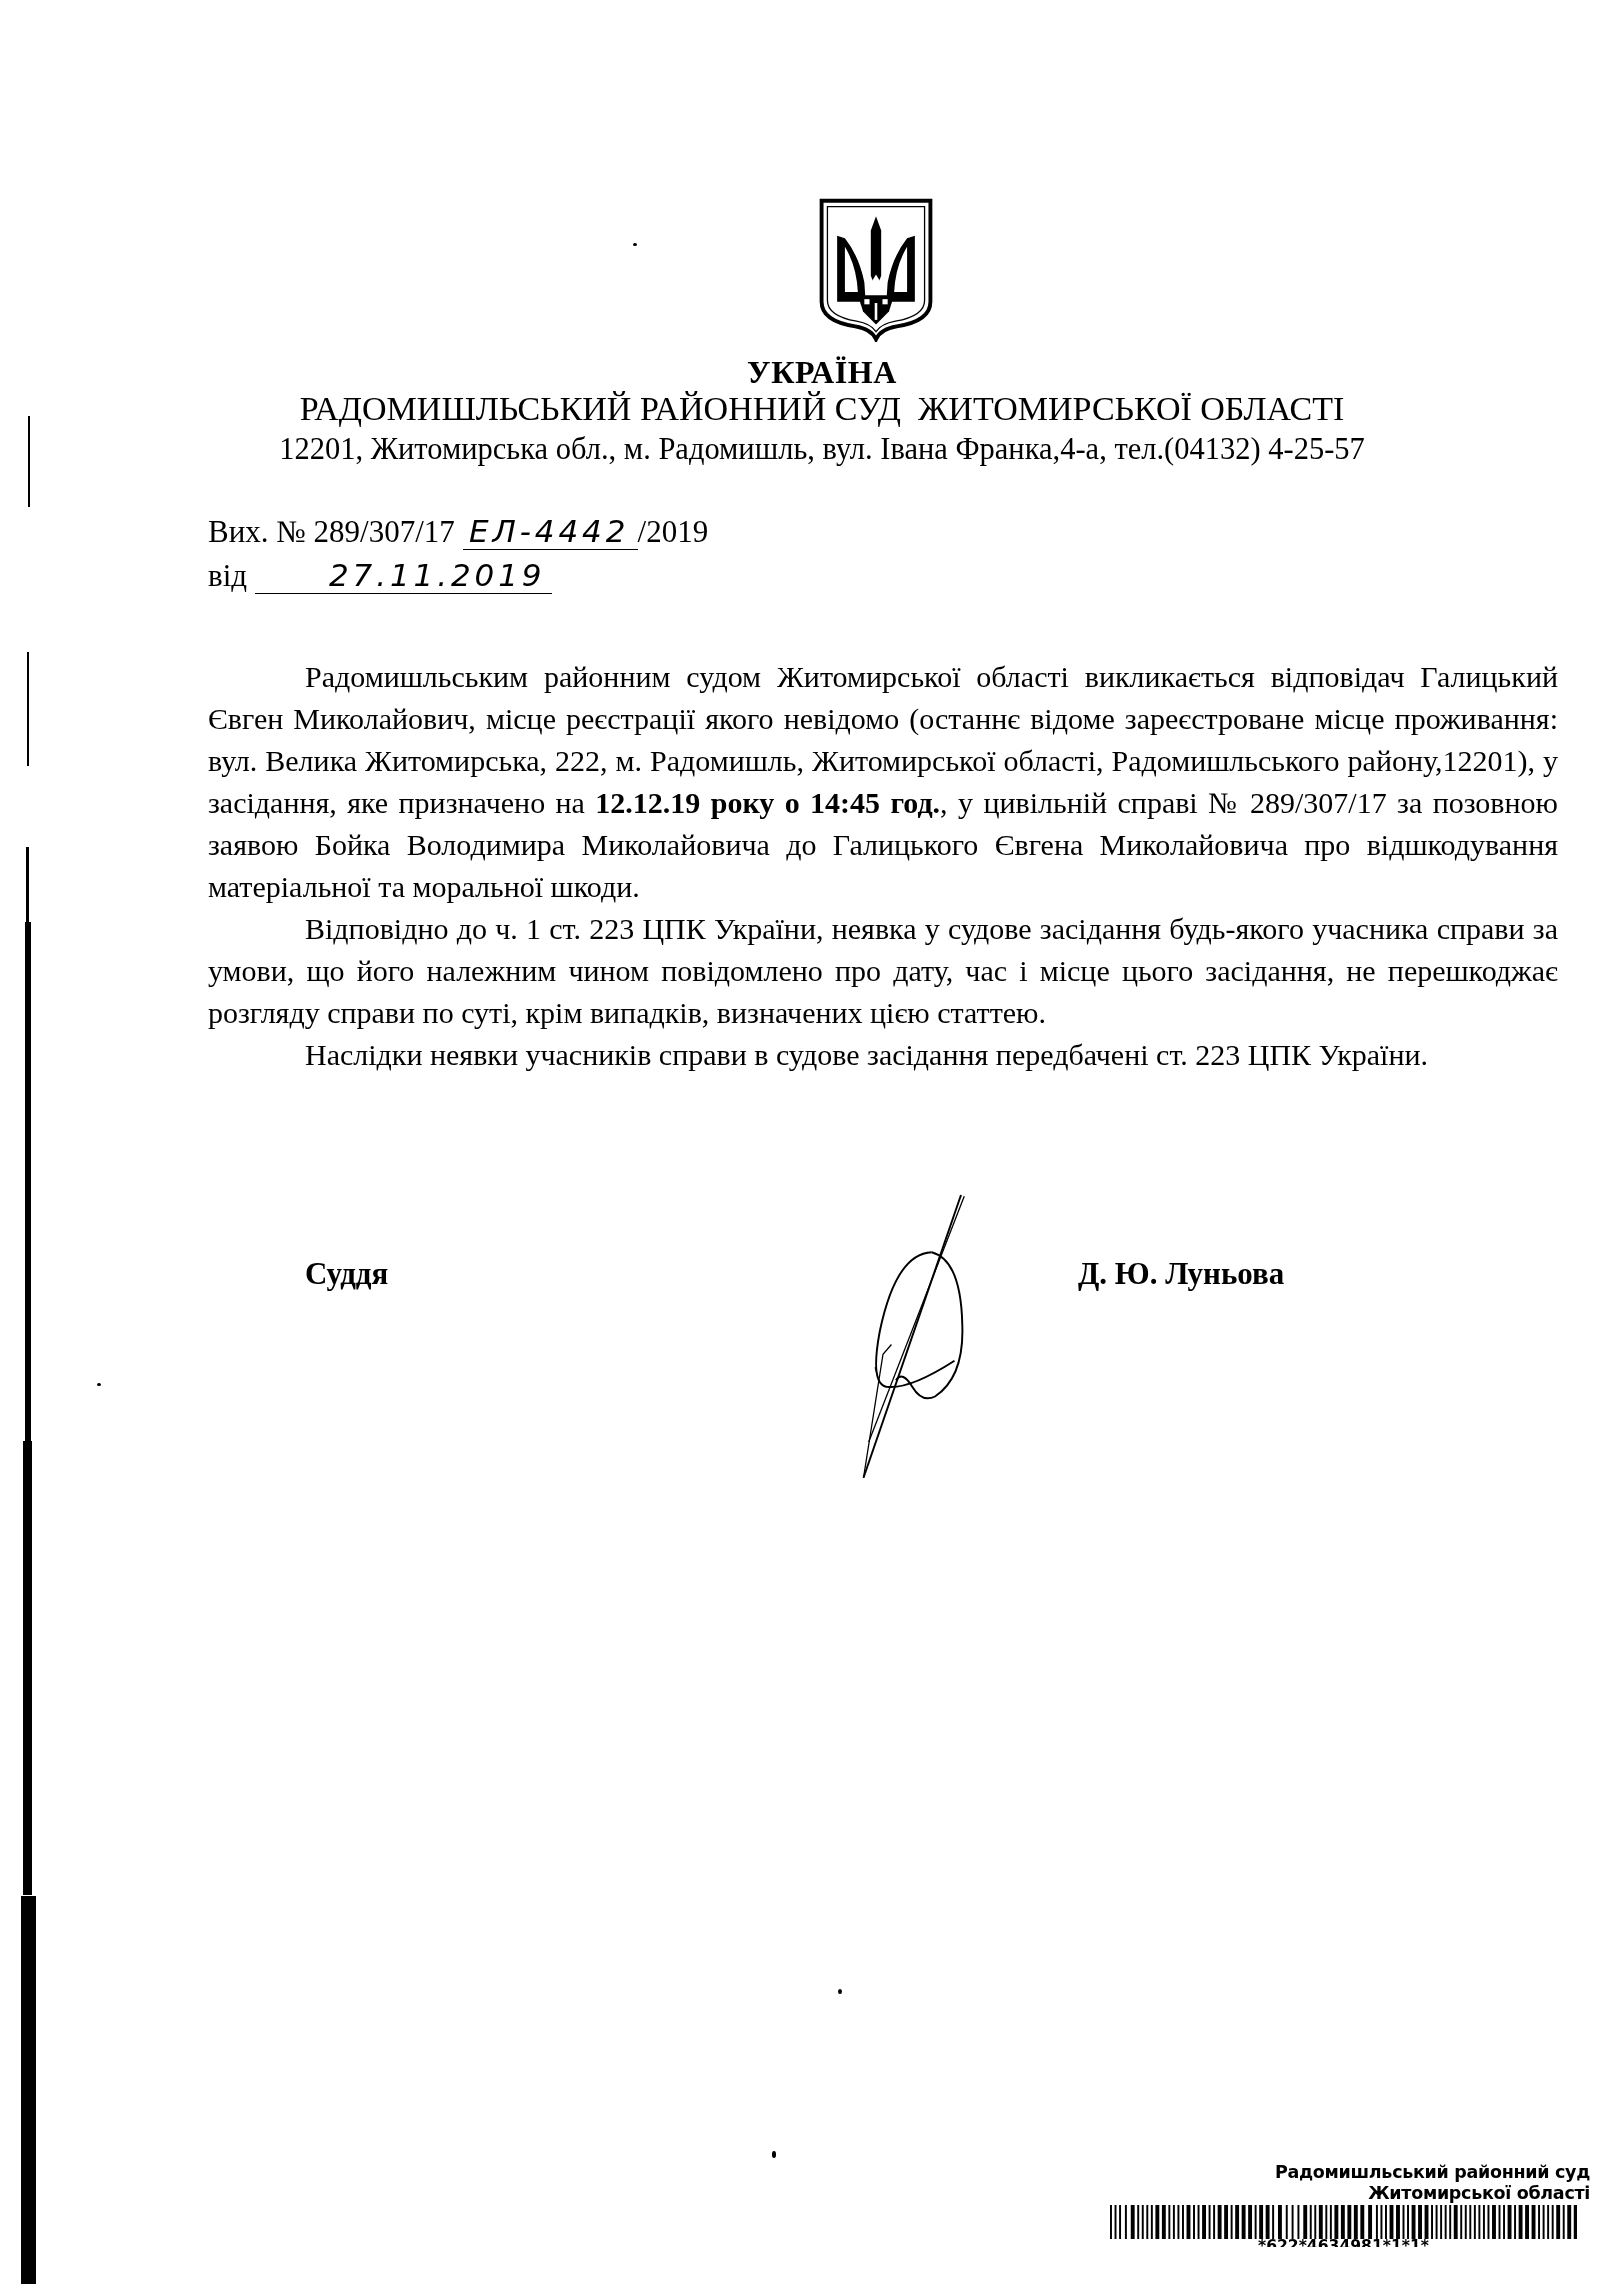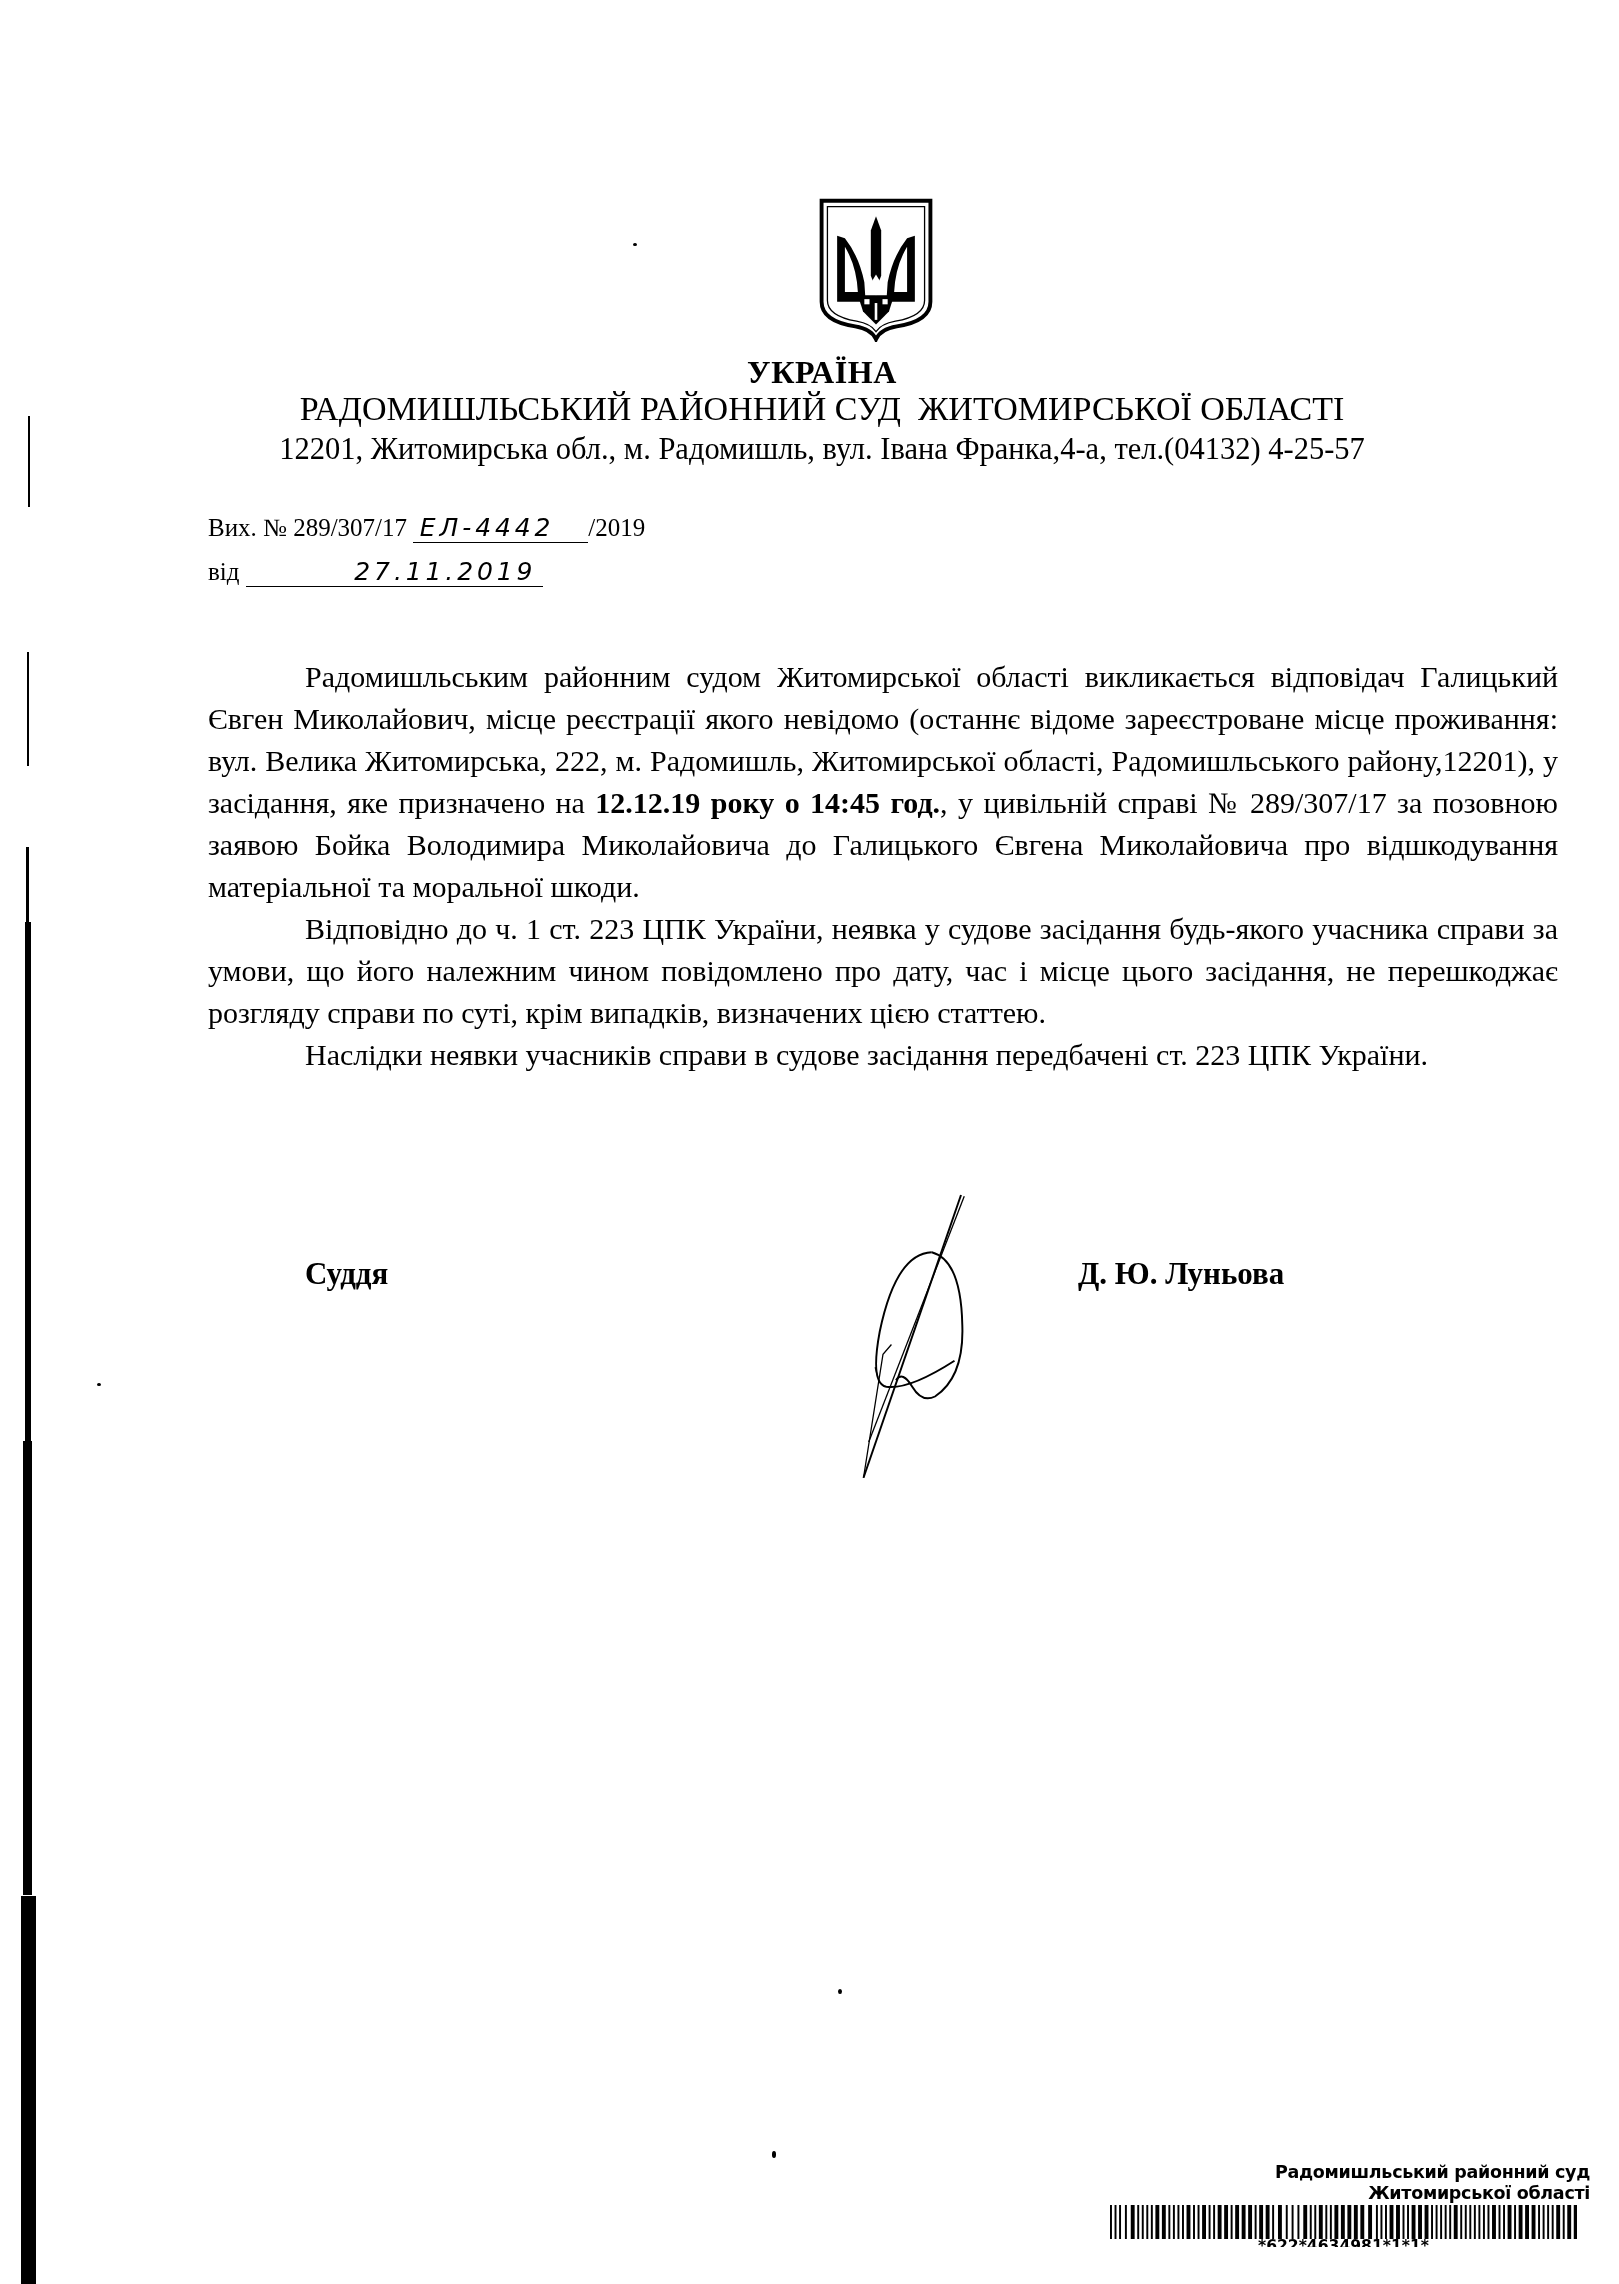--- a/index.html
+++ b/index.html
@@ -11,21 +11,21 @@
   .edge-mark { position: absolute; background: #000; }
 
   
   #coat { left: 819px; top: 198px; width: 114px; height: 144px; }
 
   .hdr-center { position: absolute; left: 12px; width: 1620px; text-align: center; }
   #country { top: 354px; font-size: 32px; font-weight: bold; letter-spacing: 0.6px; }
   #court { top: 390px; font-size: 34px; font-weight: normal; }
   #address { top: 432px; font-size: 30.5px; }
 
-  .meta { position: absolute; left: 208px; font-size: 25px; }
+  .meta { position: absolute; left: 208px; font-size: 31px; }
   #outno { top: 513px; }
   #outdate { top: 557px; }
   .hand { font-family: "DejaVu Sans", sans-serif; font-style: italic; font-weight: normal;
           letter-spacing: 3.9px; display: inline-block; border-bottom: 1.9px solid #000;
           padding: 0 6.5px; }
   #outno .hand { width: 162px; text-align: left; }
   #outdate .hand { width: 279px; text-align: right; padding-left: 11.7px; }
 
   #body-text { position: absolute; left: 208px; top: 656px; width: 1350px;
                font-size: 30px; line-height: 42px; text-align: justify; }

